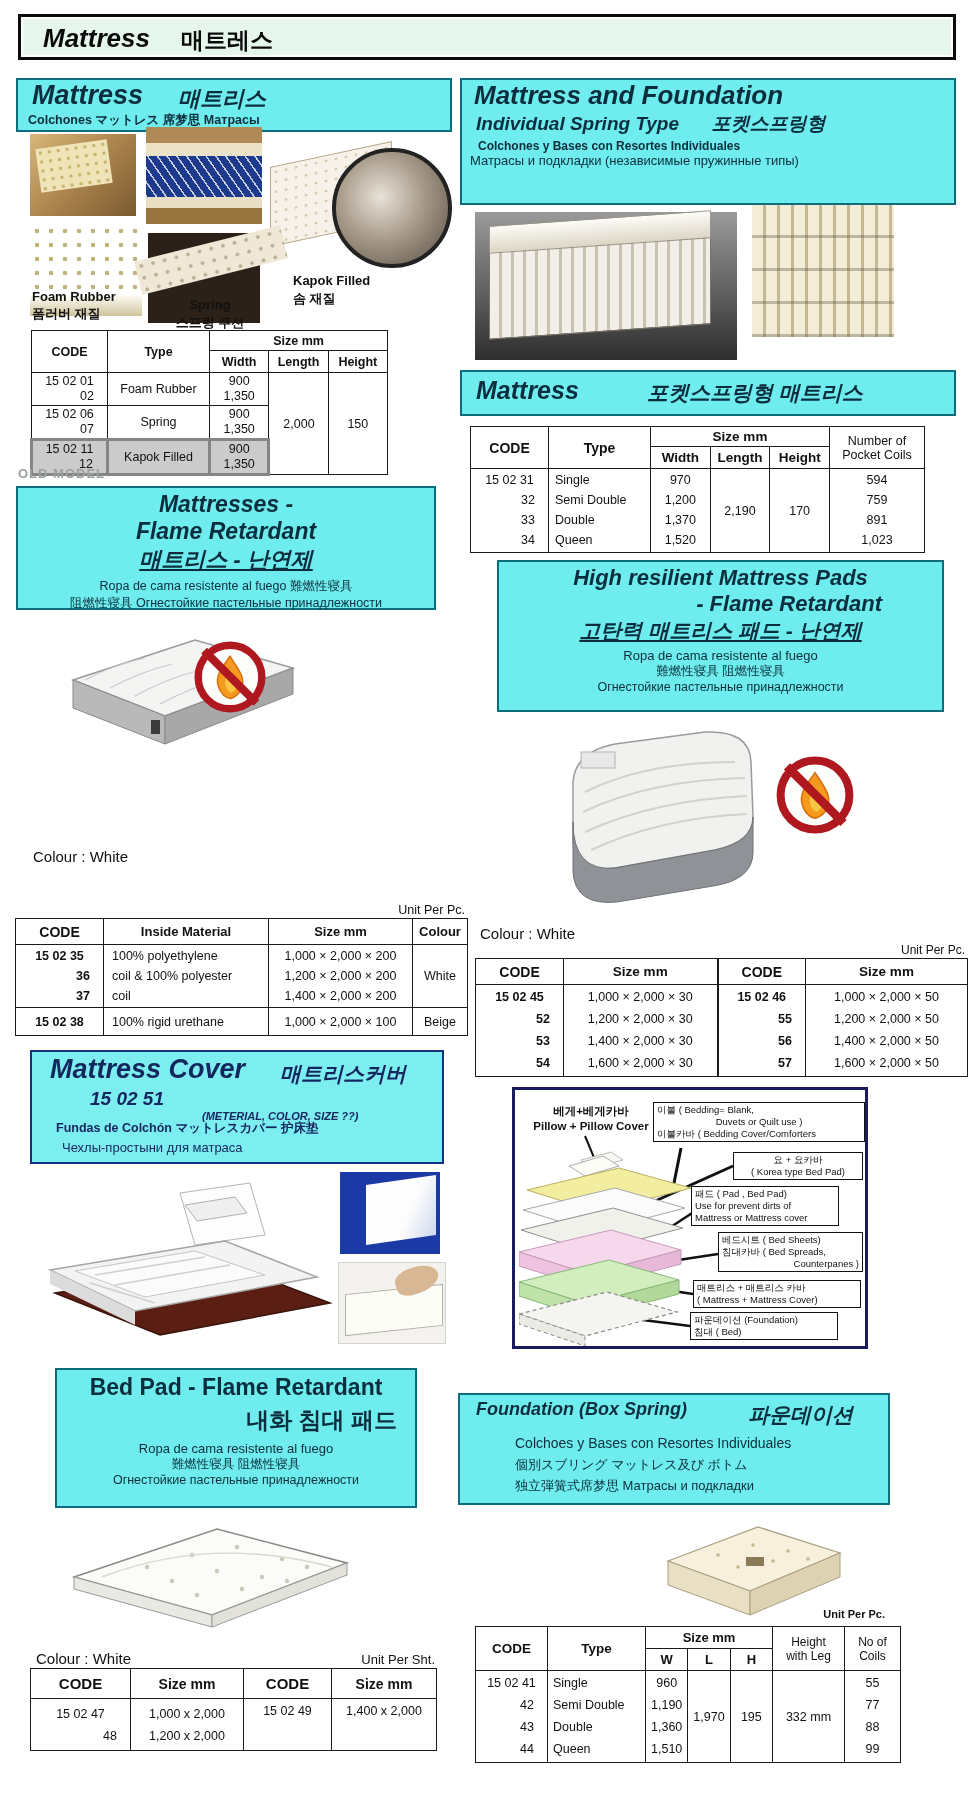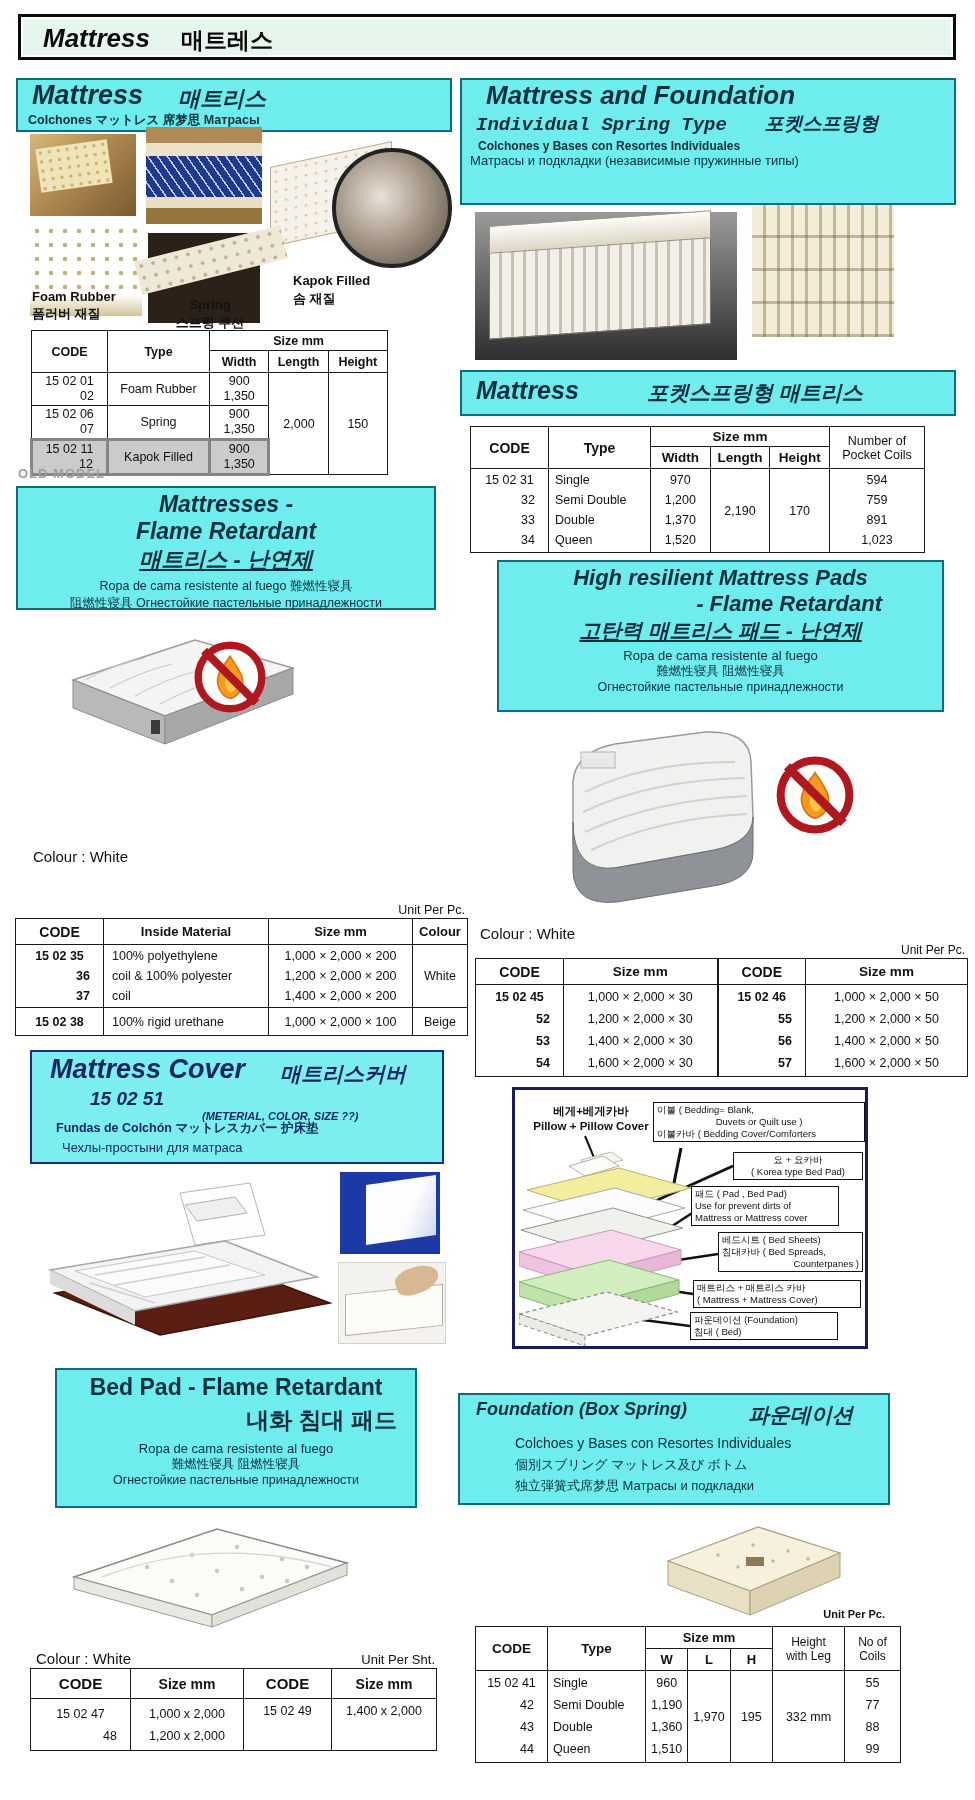--- a/index.html
+++ b/index.html
@@ -260,22 +260,22 @@
             <div style="line-height:22px;">15 02  49</div>
           </td>
       <td style="vertical-align:top;">
             <div style="line-height:22px;">1,400 x 2,000</div>
           </td>
     </tr>
   </tbody>
     </table>
 
   <div class="cyan abs" style="left:460px;top:78px;width:496px;height:127px;">
-    <div class="it dk" style="font-size:26px;padding-left:24px;">Mattress and Foundation</div>
-    <div style="padding-left:14px;font-family:Liberation Mono, monospace;">
+    <div class="it dk" style="font-size:26px;padding-left:12px;">Mattress and Foundation</div>
+    <div style="padding-left:14px;">
       <span class="it dk" style="font-size:19px;">Individual Spring Type</span>
       <span class="it dk" style="font-size:19px;margin-left:28px;">포켓스프링형</span>
     </div>
     <div class="bold dk" style="font-size:12px;padding-left:16px;margin-top:2px;">Colchones y Bases con Resortes Individuales</div>
     <div class="dk" style="font-size:13px;padding-left:8px;">Матрасы и подкладки (независимые пружинные типы)</div>
   </div>
 
   <div class="photo" style="left:475px;top:212px;width:262px;height:148px;background:linear-gradient(#9a9a9a,#2e2e2e);">
     <div style="position:absolute;left:14px;top:18px;width:220px;height:100px;background:repeating-linear-gradient(90deg,#f2efe8 0 9px,#c9c2b2 9px 12px);transform:skewY(-4deg);border:1px solid #7a7468;"></div>
     <div style="position:absolute;left:14px;top:6px;width:220px;height:26px;background:linear-gradient(#fdfcf8,#ddd6c6);transform:skewY(-4deg);border:1px solid #9a9488;"></div>

